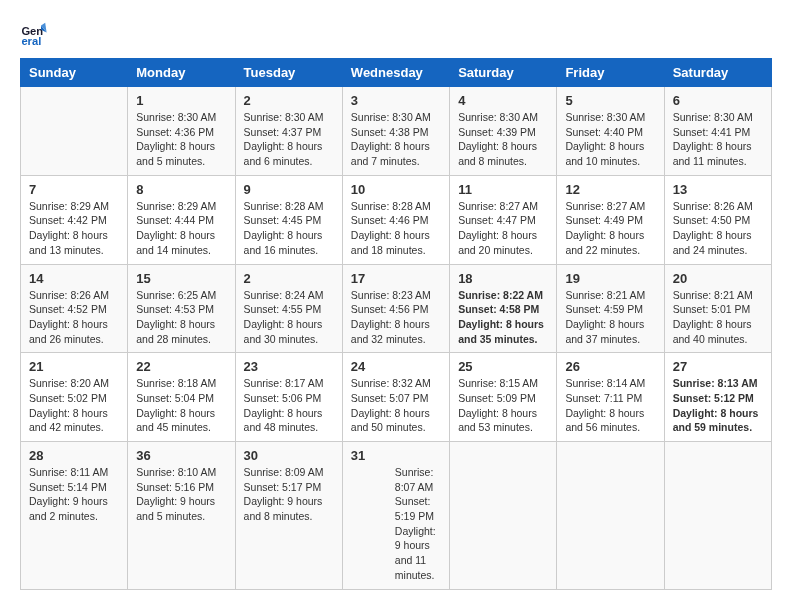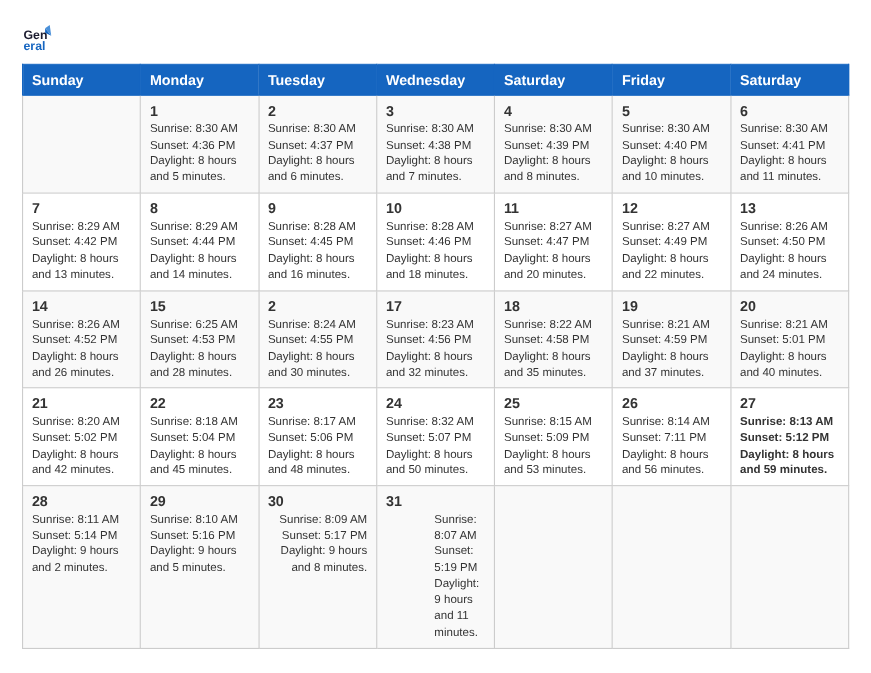--- a/index.html
+++ b/index.html
@@ -232,21 +232,21 @@
         </td>
         <td>
           <span class="day-num">17</span>
           <div class="cell-content" style="white-space: pre-line;">Sunrise: 8:23 AM
 Sunset: 4:56 PM
 Daylight: 8 hours
 and 32 minutes.</div>
         </td>
         <td>
           <span class="day-num">18</span>
-          <div class="cell-content" style="white-space: pre-line;">Sunrise: 8:22 AM
+          <div class="cell-content" style="white-space: pre-line; font-weight: bold;">Sunrise: 8:22 AM
 Sunset: 4:58 PM
 Daylight: 8 hours
 and 35 minutes.</div>
         </td>
         <td>
           <span class="day-num">19</span>
           <div class="cell-content" style="white-space: pre-line;">Sunrise: 8:21 AM
 Sunset: 4:59 PM
 Daylight: 8 hours
 and 37 minutes.</div>
@@ -312,29 +312,29 @@
       </tr>
       <tr>
         <td>
           <span class="day-num">28</span>
           <div class="cell-content" style="white-space: pre-line;">Sunrise: 8:11 AM
 Sunset: 5:14 PM
 Daylight: 9 hours
 and 2 minutes.</div>
         </td>
         <td>
-          <span class="day-num">29</span>
+          <span class="day-num">36</span>
           <div class="cell-content" style="white-space: pre-line;">Sunrise: 8:10 AM
 Sunset: 5:16 PM
 Daylight: 9 hours
 and 5 minutes.</div>
         </td>
         <td>
           <span class="day-num">30</span>
-          <div class="cell-content" style="white-space: pre-line; text-align: right;">Sunrise: 8:09 AM
+          <div class="cell-content" style="white-space: pre-line;">Sunrise: 8:09 AM
 Sunset: 5:17 PM
 Daylight: 9 hours
 and 8 minutes.</div>
         </td>
         <td>
           <span class="day-num">31</span>
           <div class="cell-content" style="white-space: pre-line; margin-left: 44px;">Sunrise: 8:07 AM
 Sunset: 5:19 PM
 Daylight: 9 hours
 and 11 minutes.</div>

